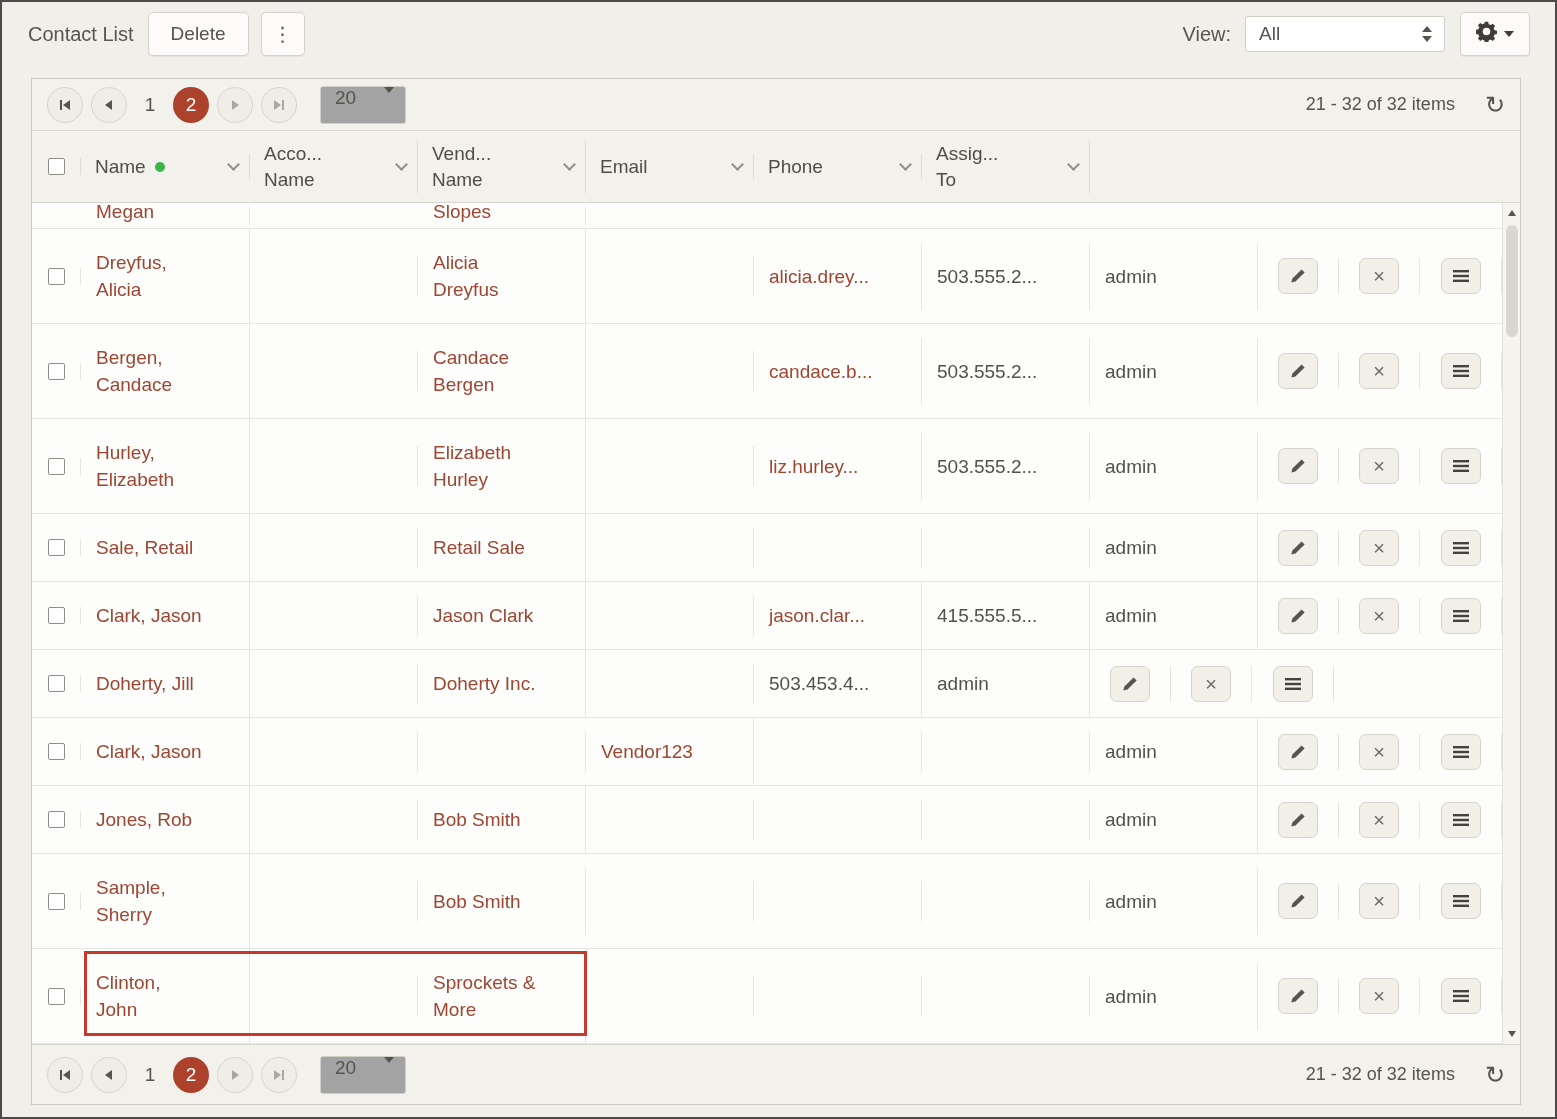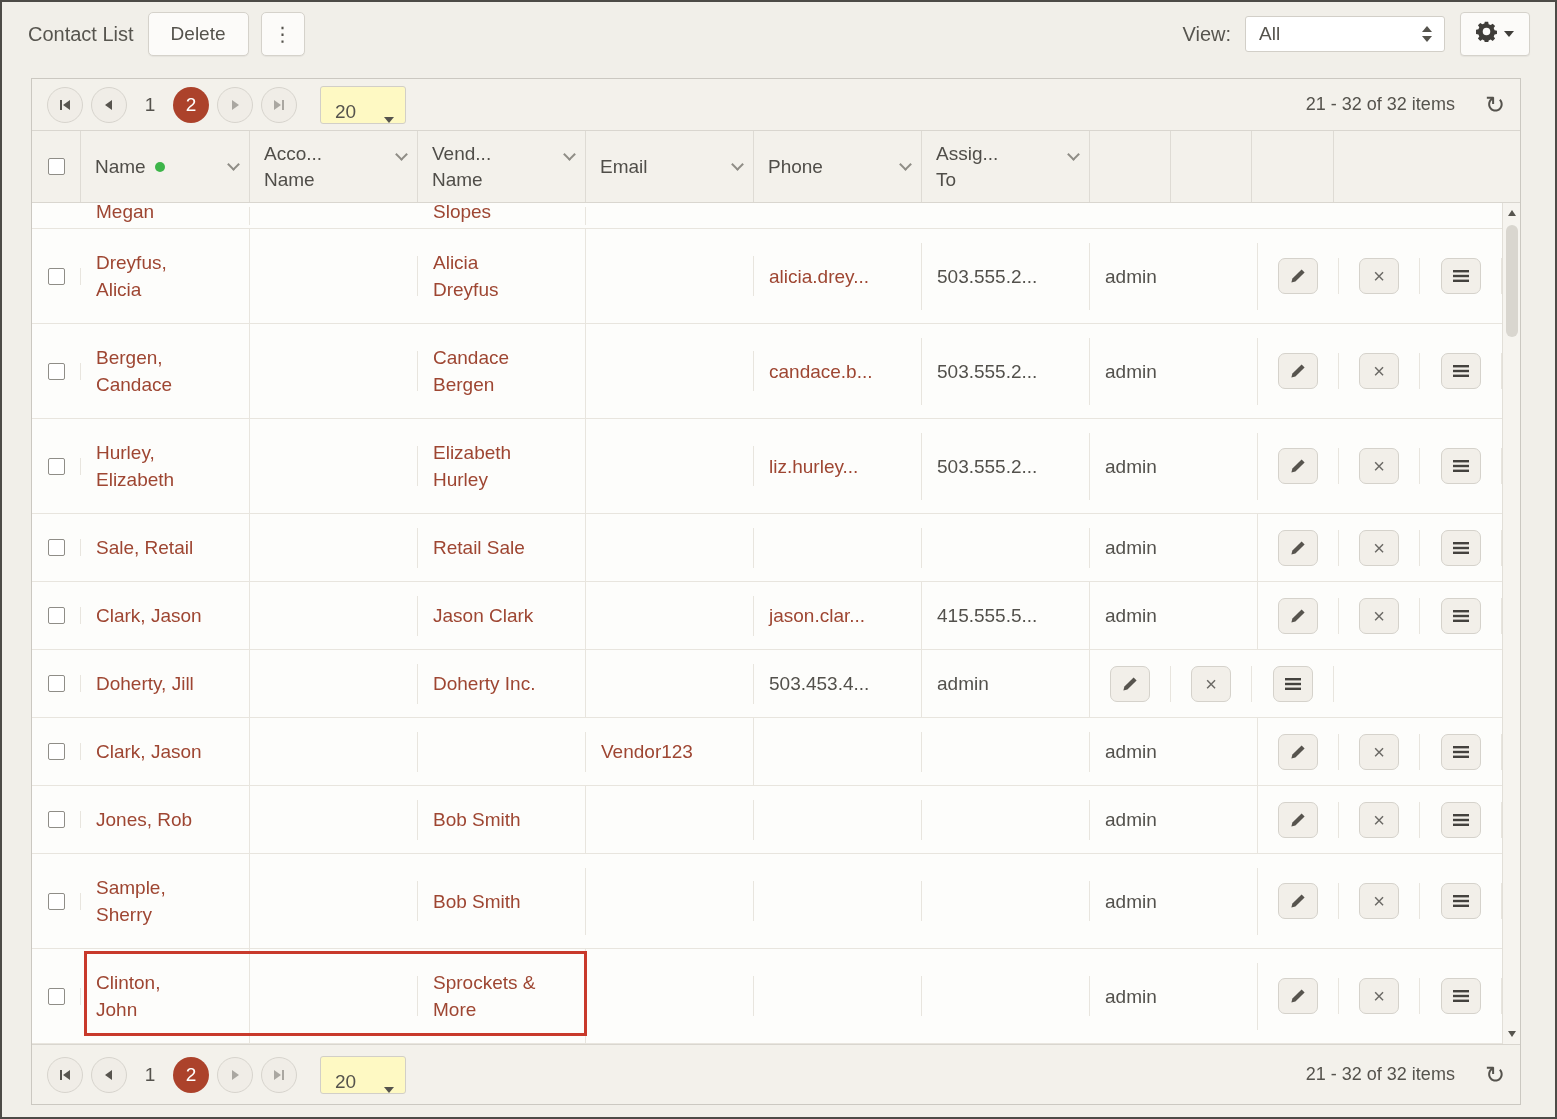--- a/index.html
+++ b/index.html
@@ -32,29 +32,29 @@
 
   .pager { height: 52px; background: #f3f1eb; display: flex; align-items: center; padding: 0 15px; }
   .pager.top { border-bottom: 1px solid #d9d6cf; }
   .pager.bottom { height: 60px; border-top: 1px solid #d9d6cf; }
   .pg-btn { width: 36px; height: 36px; border-radius: 50%; background: #f0ede7; border: 1px solid #d7d4cd;
             margin-right: 8px; display: flex; align-items: center; justify-content: center; cursor: pointer; padding: 0; }
   .pg-btn.disabled svg { opacity: 0.45; }
   .pg-num { width: 30px; text-align: center; font-size: 19px; color: #55534d; margin-right: 8px; cursor: pointer; }
   .pg-current { width: 36px; height: 36px; border-radius: 50%; background: #ac422b; color: #ffffff; font-size: 19px;
                 display: flex; align-items: center; justify-content: center; margin-right: 8px; cursor: pointer; }
-  .size-select { width: 86px; height: 38px; margin-left: 15px; background: #fef9c3; border: 1px solid #d2cfc8;
-                 border-radius: 3px; display: flex; align-items: flex-end; padding: 0 11px 0 14px; font-size: 19px; color: #55534d; cursor: pointer; }
+  .size-select { width: 86px; height: 38px; margin-left: 15px; background: #a3a3a3; border: 1px solid #d2cfc8;
+                 border-radius: 3px; display: flex; align-items: flex-start; padding: 0 11px 0 14px; font-size: 19px; color: #55534d; cursor: pointer; }
   .size-select .caret-down { margin-left: auto; border-top-color: #55534d; }
   .pager-right { margin-left: auto; display: flex; align-items: center; gap: 30px; }
   .pager-info { font-size: 18px; color: #55534d; }
   .refresh { font-size: 24px; color: #55534d; cursor: pointer; line-height: 1; }
 
   
-  .header-row { display: flex; background: #f3f1eb; border-bottom: 1px solid #d9d6cf; height: 72px; }
+  .header-row { display: flex; background: #f3f1eb; border-bottom: 1px solid #d9d6cf; height: 72px; align-items: center; }
   .hcell { position: relative; border-right: 1px solid #dedbd4; display: flex; flex-direction: column;
            justify-content: center; padding: 0 14px; font-size: 19px; color: #504e49; cursor: pointer; }
   .hcell .hline { line-height: 26px; display: block; }
   .hcell.c-check { align-items: center; padding: 0; justify-content: center; cursor: default; }
   .chev { position: absolute; right: 11px; top: 50%; margin-top: -7px; width: 9px; height: 9px;
           border-right: 2px solid #8f8d86; border-bottom: 2px solid #8f8d86; transform: rotate(45deg); }
   .hcell.multi .chev { top: 26px; }
   .dot { display: inline-block; width: 10px; height: 10px; border-radius: 50%; background: #3db549; margin-left: 9px; vertical-align: middle; }
 
   

